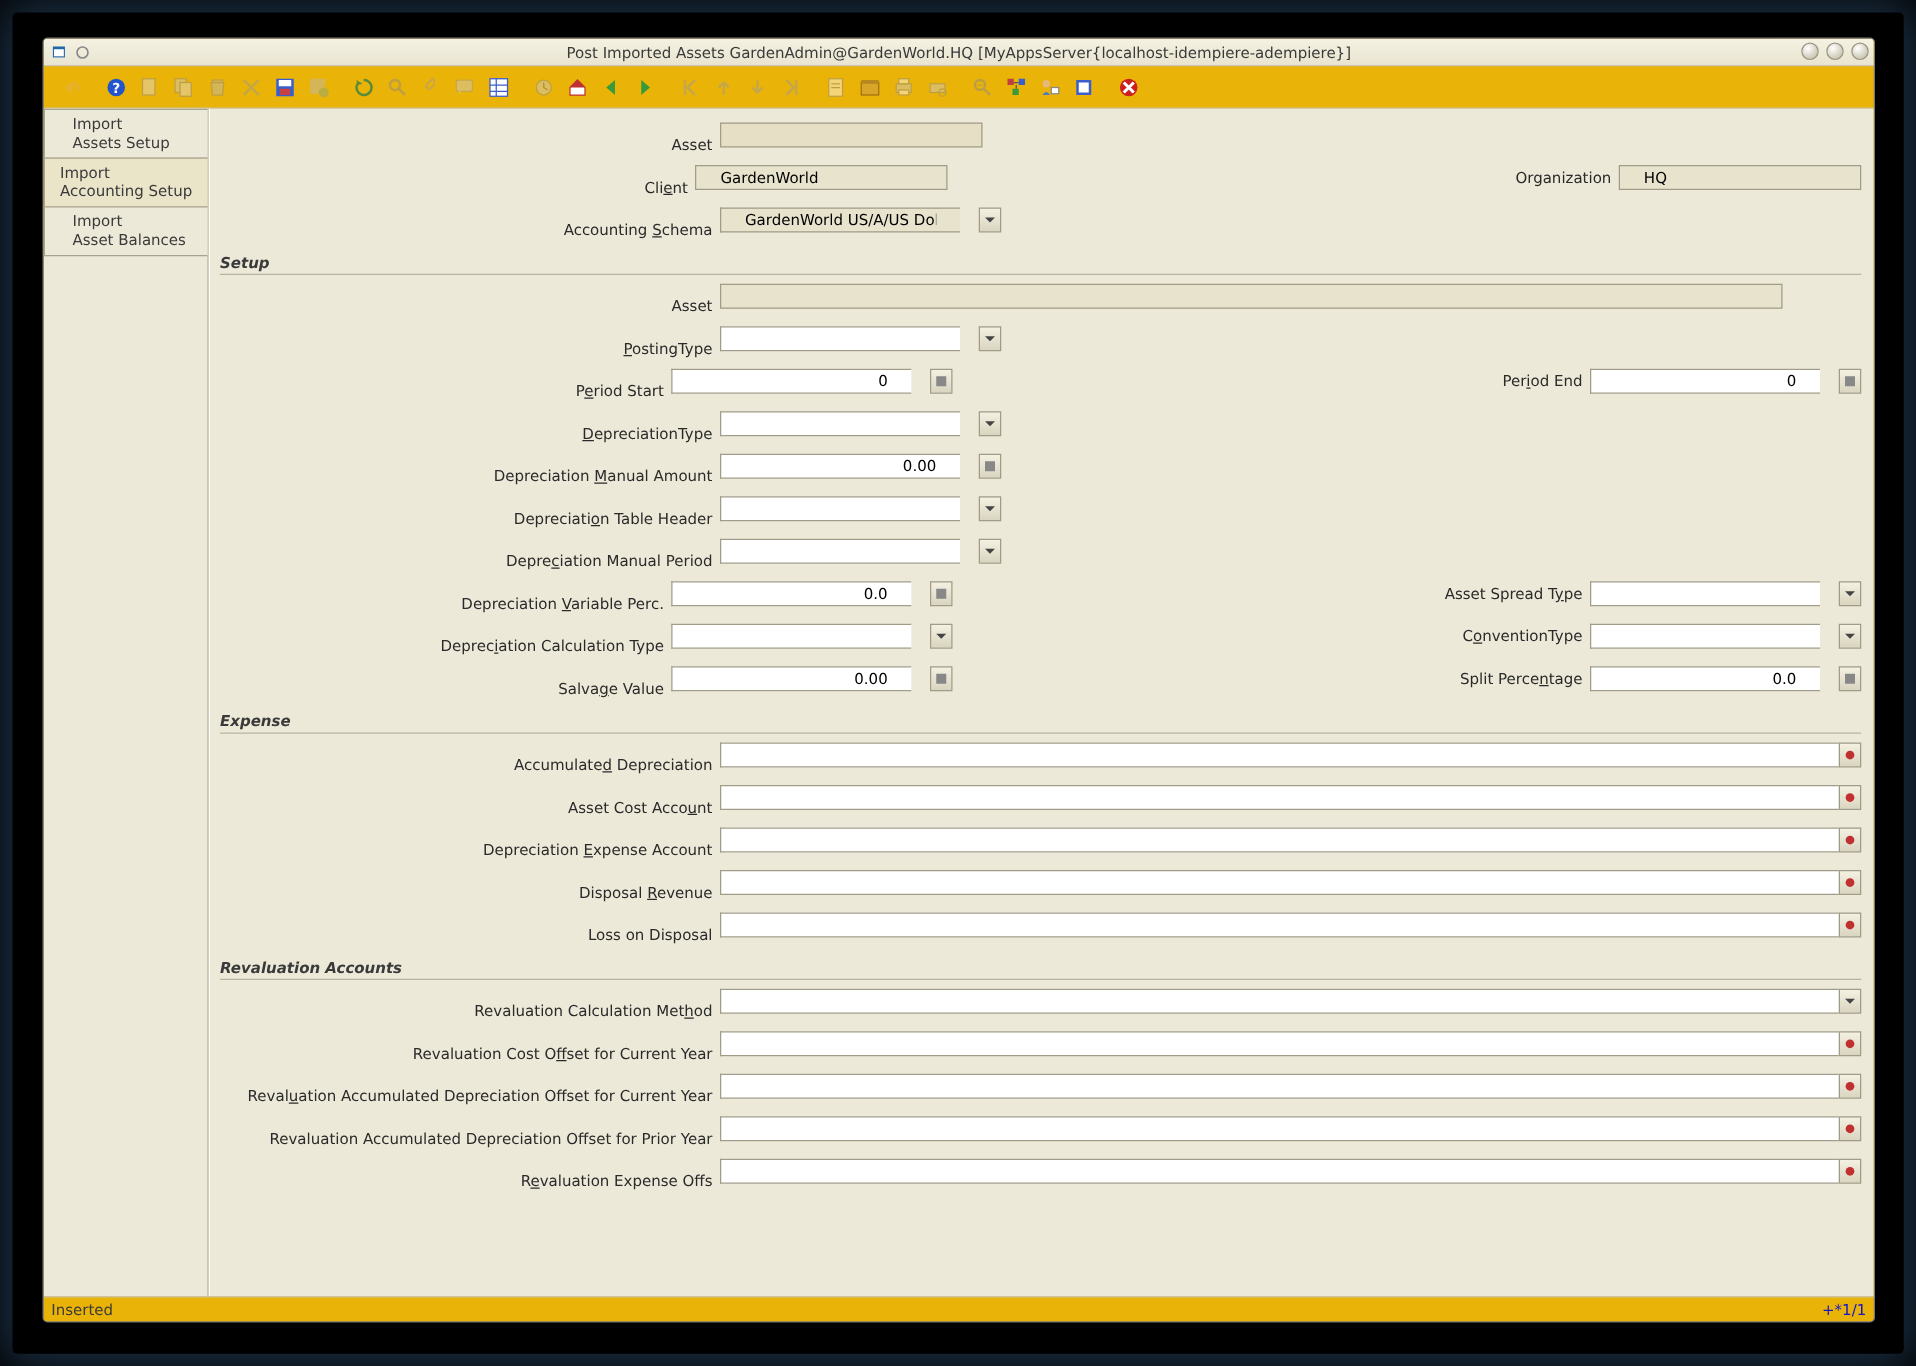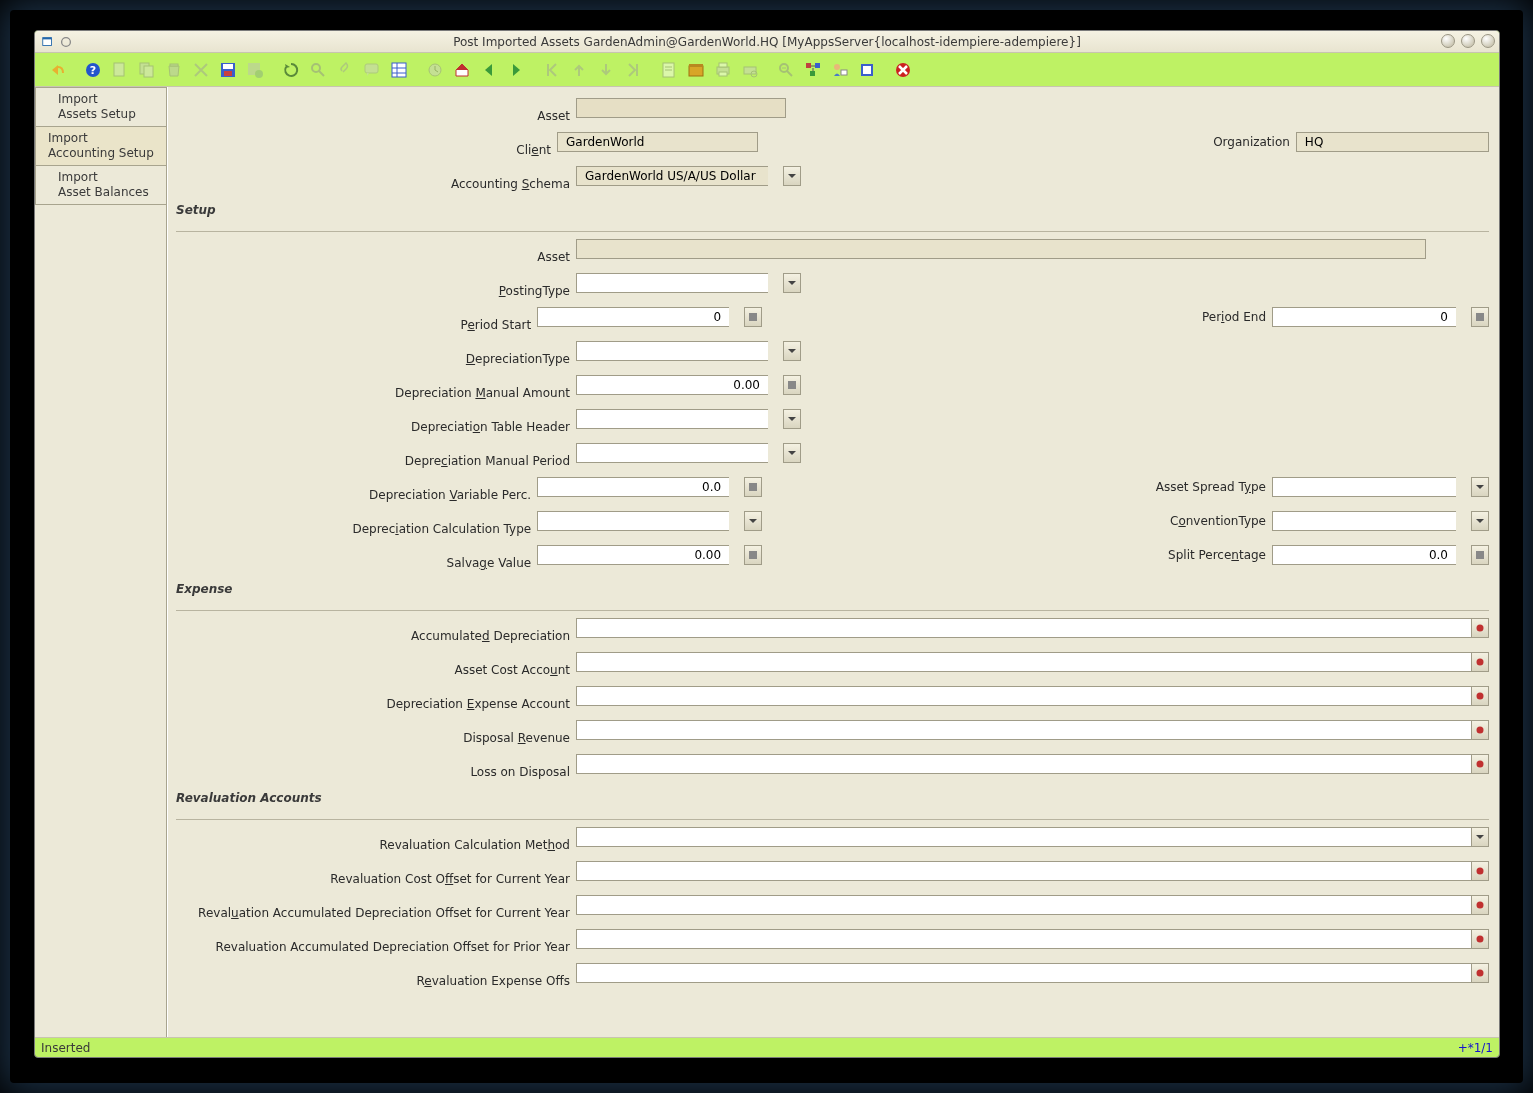--- a/index.html
+++ b/index.html
@@ -16,21 +16,21 @@
   .glow {
     position:absolute;
     inset:10px;
     border-radius:4px;
     box-shadow: 0 0 40px 10px rgba(80,140,200,0.35);
   }
   .window {
     position:absolute;
     left:34px; top:30px;
     width:1466px; height:1028px;
-    background:#bef264;
+    background:#eab308;
     border:1px solid #7a7a7a;
     border-radius:4px;
     display:flex;
     flex-direction:column;
     overflow:hidden;
   }
   
   .titlebar {
     height:22px;
     background:linear-gradient(#f5f2e3,#e8e4d0);
@@ -125,21 +125,21 @@
     width:200px;
     text-align:right;
     padding-right:6px;
     color:#2a2a2a;
   }
   .spacer { width:365px; }
   .inp, .sel {
     height:20px;
     border:1px solid #a09c88;
     background:#fff;
-    padding:1px 8px;
+    padding:1px 19px;
     font-family:inherit;
     font-size:12px;
   }
   .inp.readonly { background:#e8e3cc; }
   .inp.highlight { background:#e6dfc5; }
   input.right { text-align:right; }
   .w220 { width:210px; }
   .w192 { width:192px; }
   .wfull { flex:1; }
   .combo {
@@ -153,21 +153,21 @@
     display:flex; align-items:center; justify-content:center;
     cursor:pointer;
   }
   .ddbtn svg, .numbtn svg, .acctbtn svg { width:10px; height:10px; }
   .section {
     font-style:italic;
     font-weight:bold;
     color:#3a3a3a;
     margin:12px 0 2px 0;
     border-bottom:1px solid #b8b4a0;
-    padding-bottom:14px;
+    padding-bottom:2px;
   }
   .acctrow .inp { flex:1; border-right:none; }
   .acctrow { display:flex; align-items:center; margin-bottom:4px; }
   .statusbar {
     height:20px;
     border-top:1px solid #c8c4b0;
     display:flex;
     align-items:center;
     justify-content:space-between;
     padding:0 6px;

